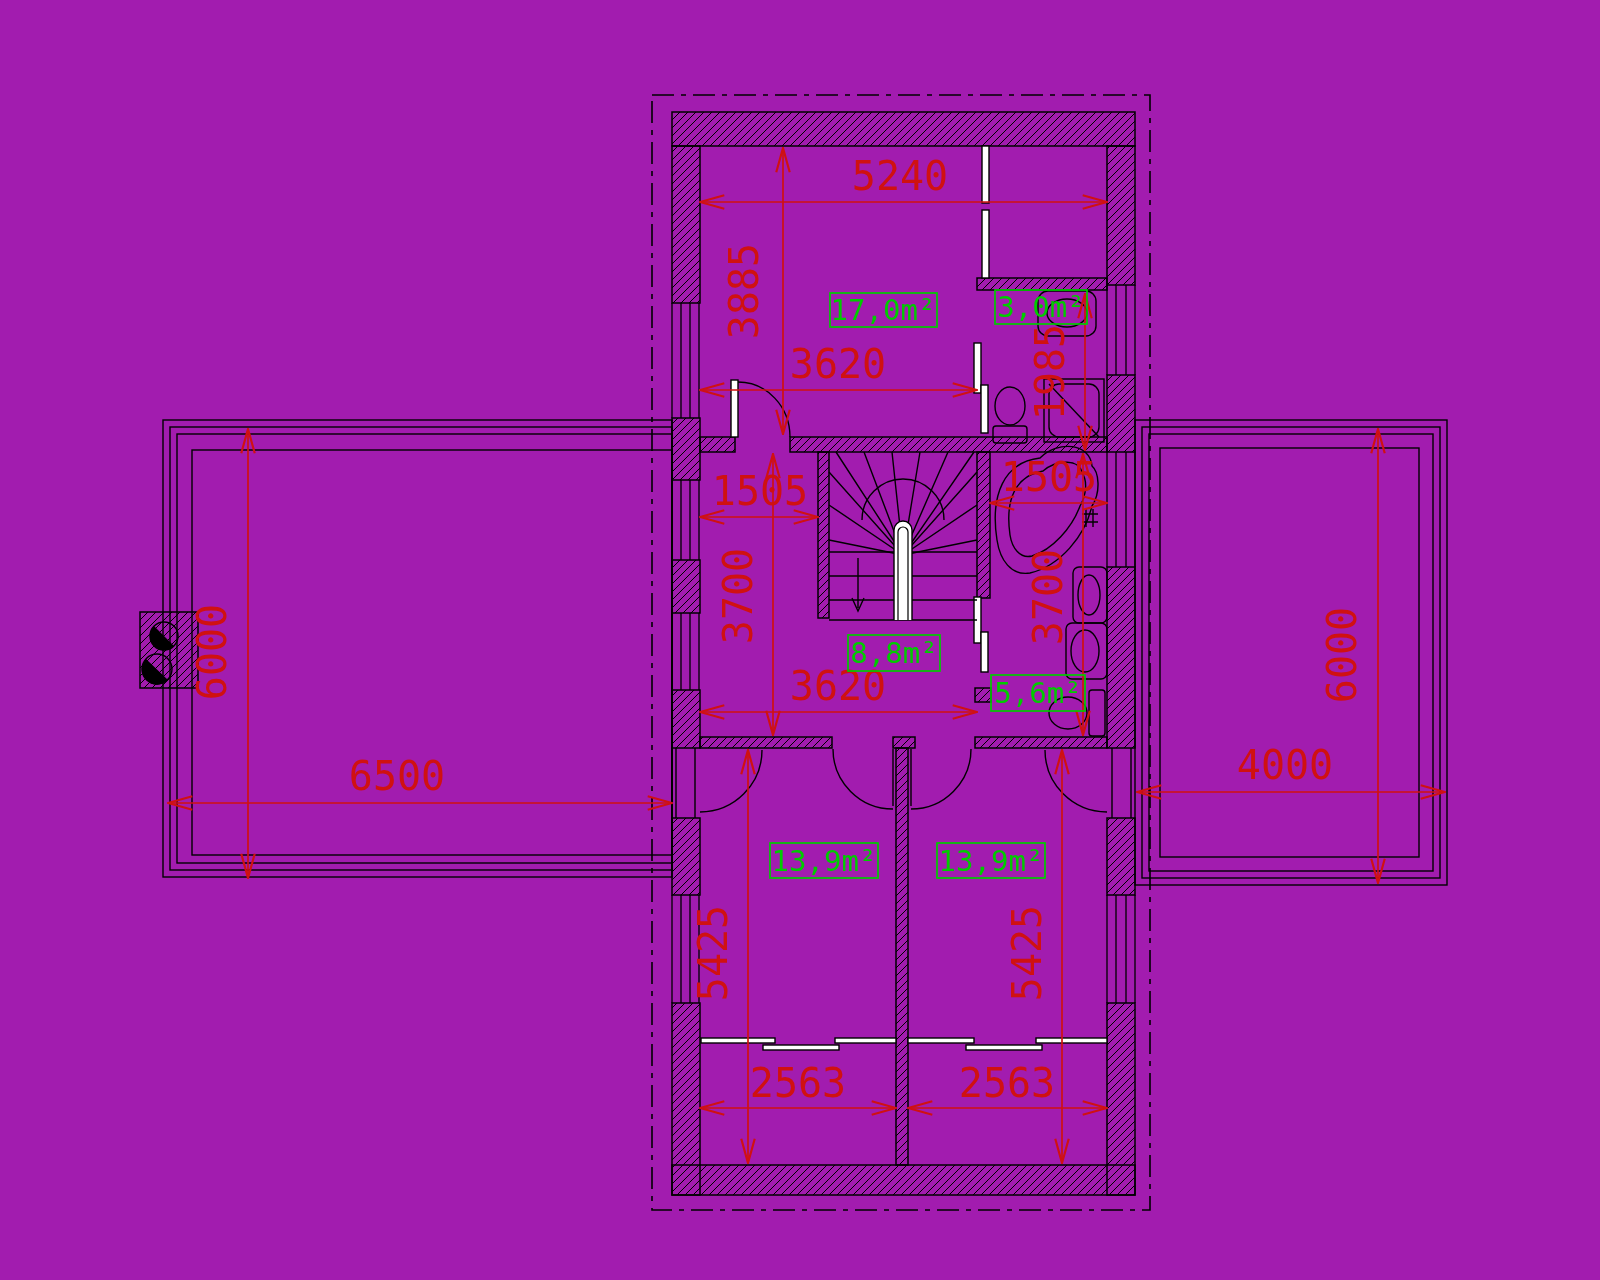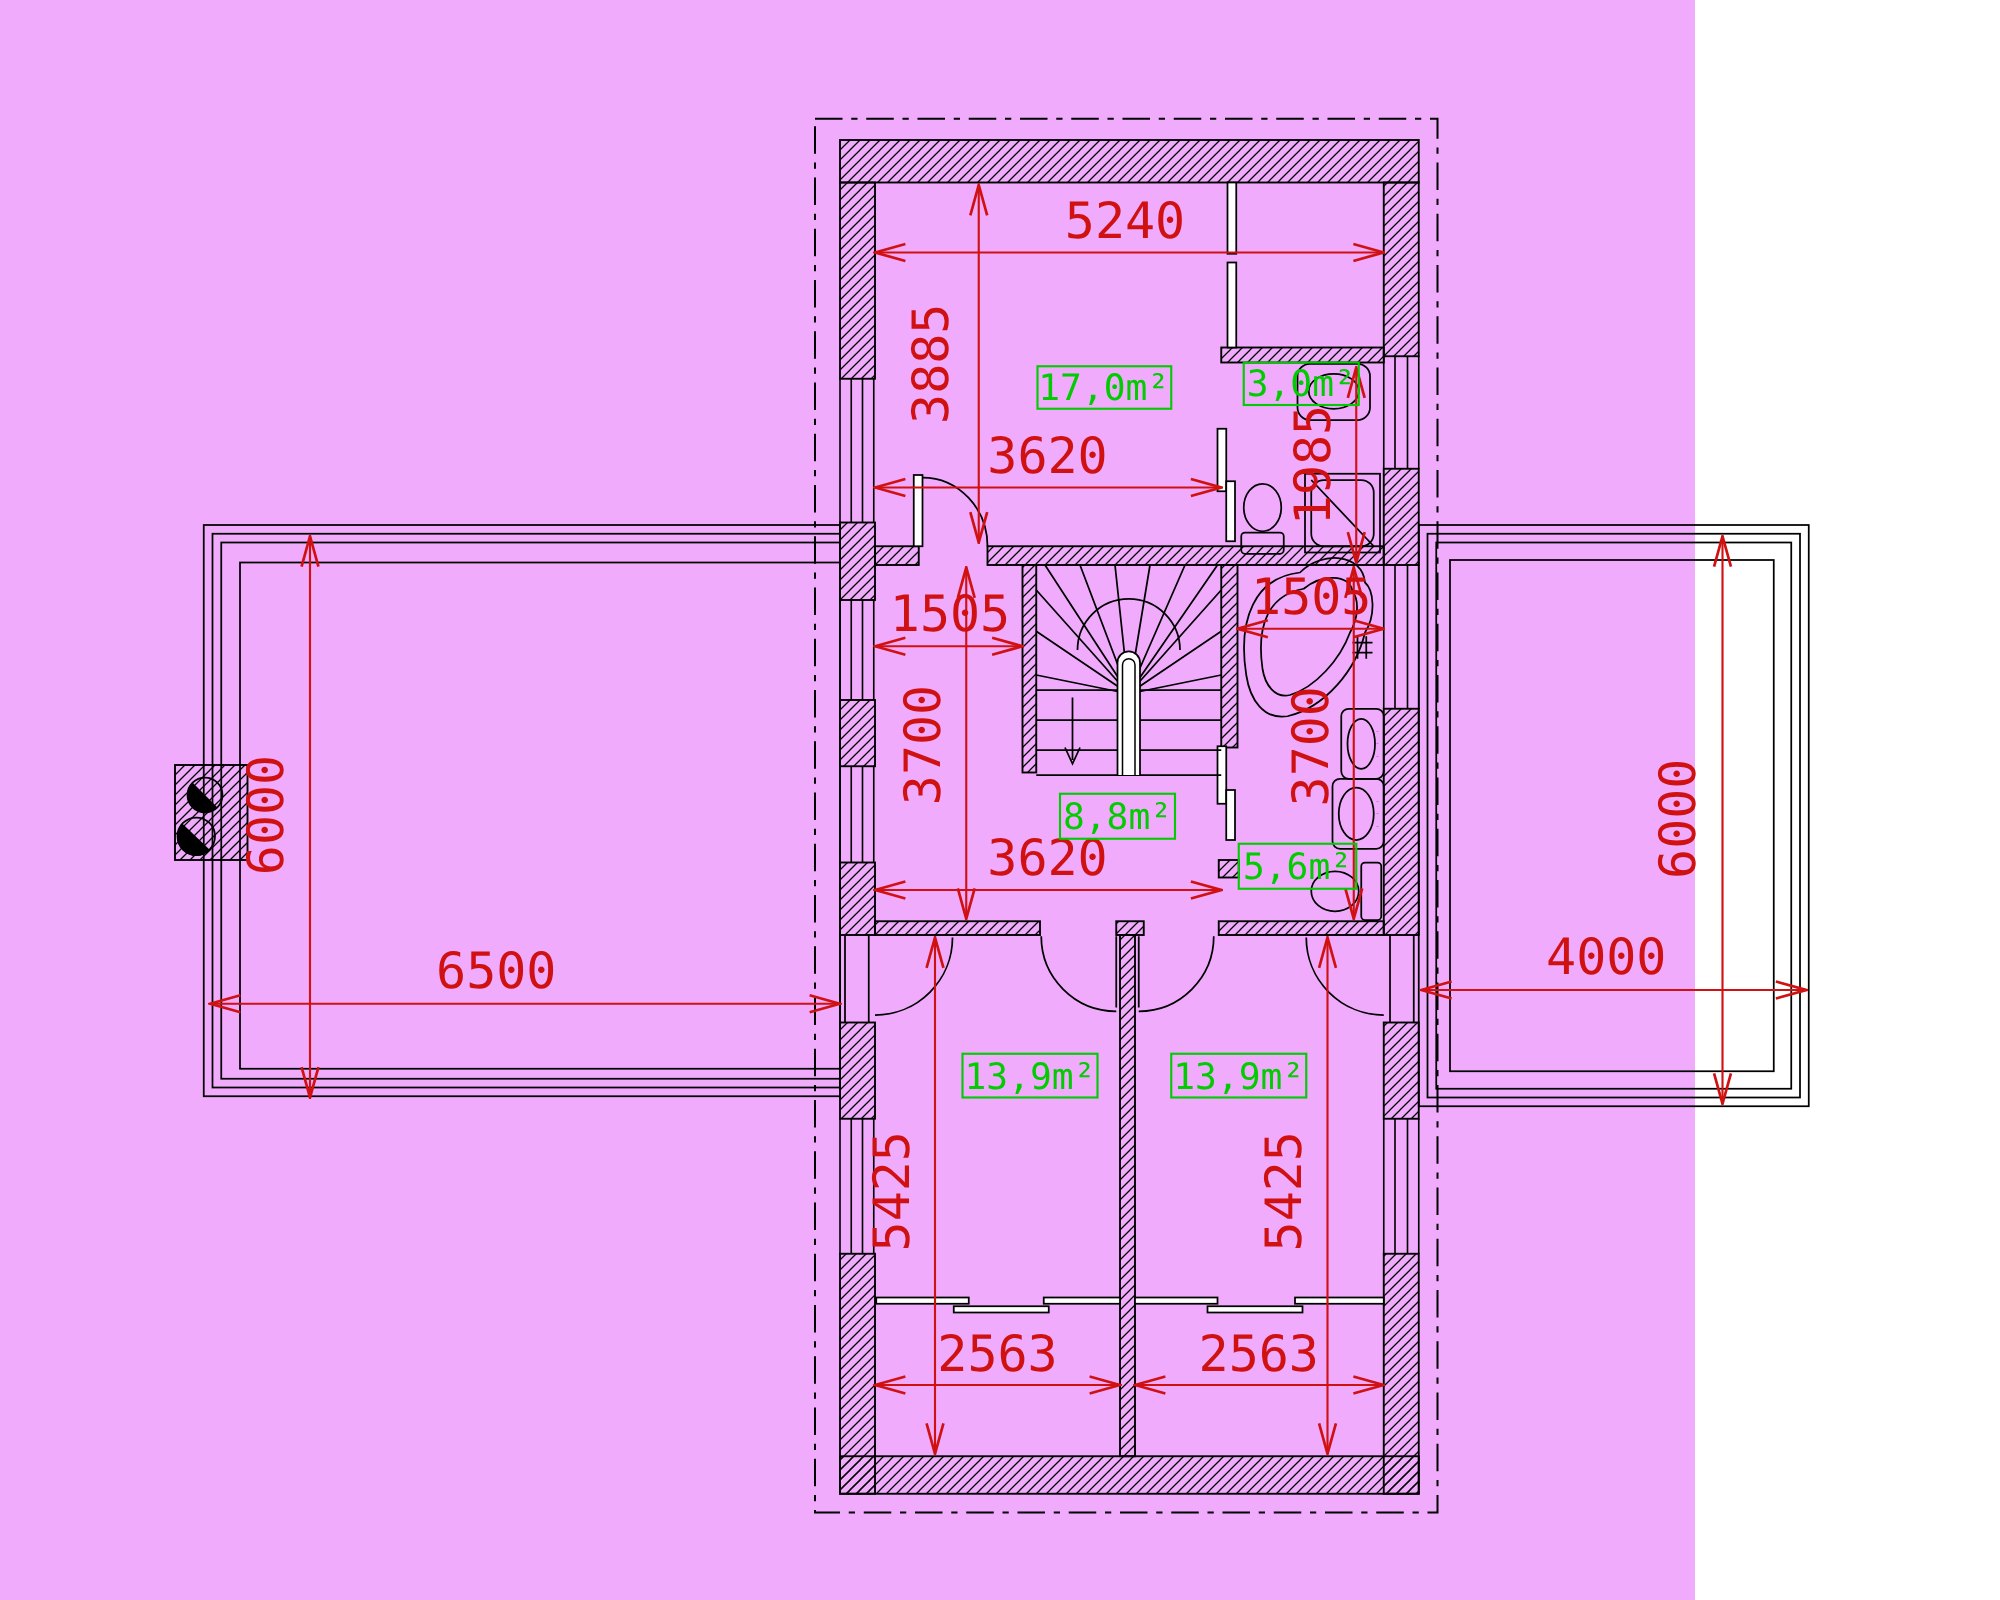--- a/index.html
+++ b/index.html
@@ -1,16 +1,16 @@
 <!DOCTYPE html>
 <html><head>
 <meta charset="utf-8">
 <style>
   html,body{margin:0;padding:0;background:#ffffff;}
-  .canvas{width:1356px;height:1280px;position:relative;background:#f0abfc;}
+  .canvas{width:1600px;height:1280px;position:relative;background:#a21caf;}
   svg{display:block;}
   .wall{fill:url(#hatch);stroke:#000;stroke-width:1.5;}
   .thin{fill:none;stroke:#000;stroke-width:1.4;}
   .thinw{fill:#fff;stroke:#000;stroke-width:1.4;}
   .fix{fill:none;stroke:#000;stroke-width:1.4;}
   .dimline{fill:none;stroke:#d01111;stroke-width:1.7;}
   .dim{font-family:"DejaVu Sans Mono",monospace;font-size:40px;fill:#d01111;text-anchor:middle;}
   .area{font-family:"DejaVu Sans Mono",monospace;font-size:29px;fill:#00cc00;text-anchor:middle;}
   .areabox{fill:none;stroke:#00cc00;stroke-width:1.7;}
   .dashdot{fill:none;stroke:#000;stroke-width:1.6;stroke-dasharray:22 7 5 7;}

